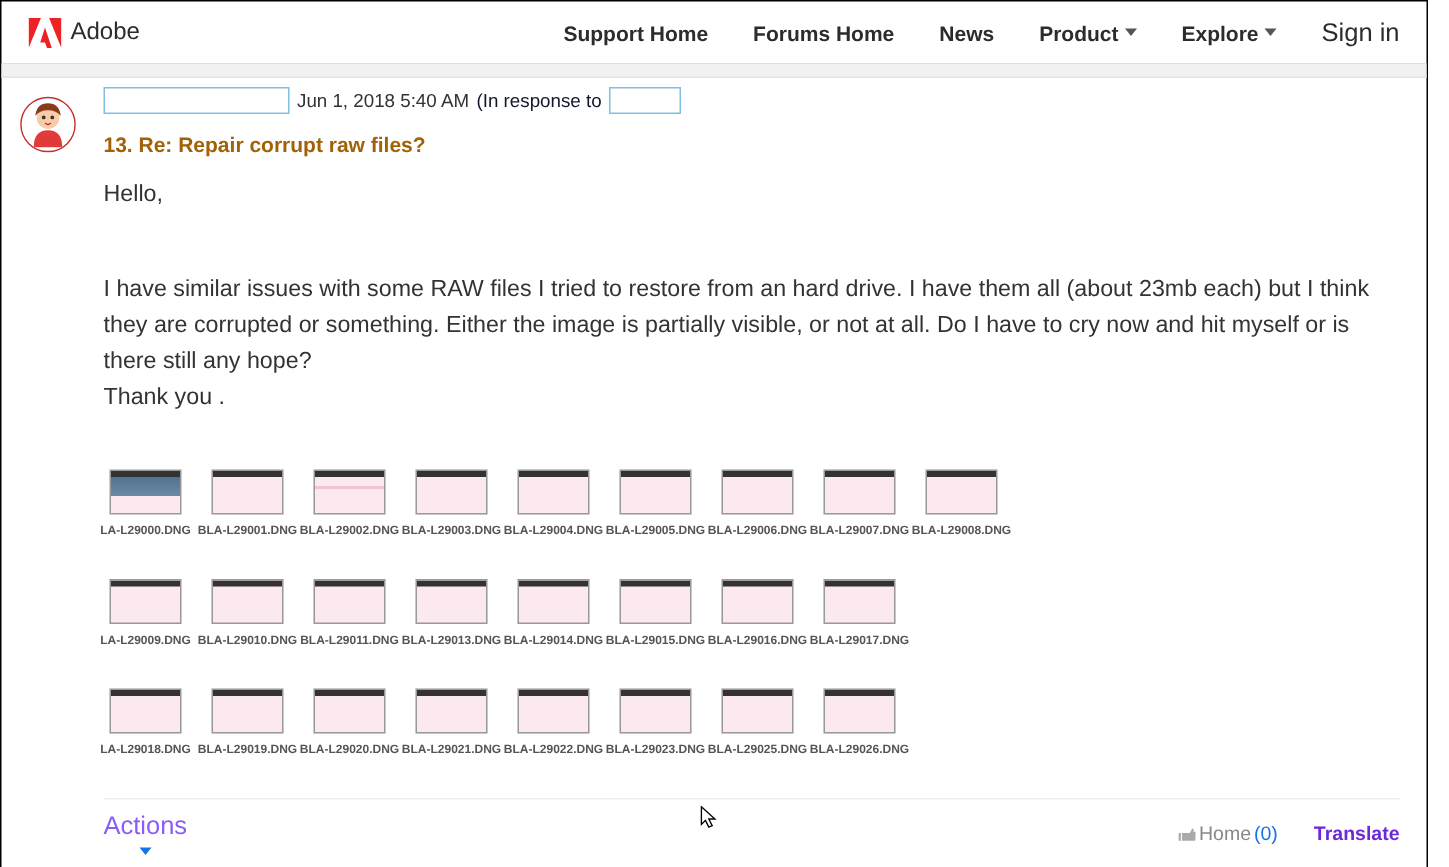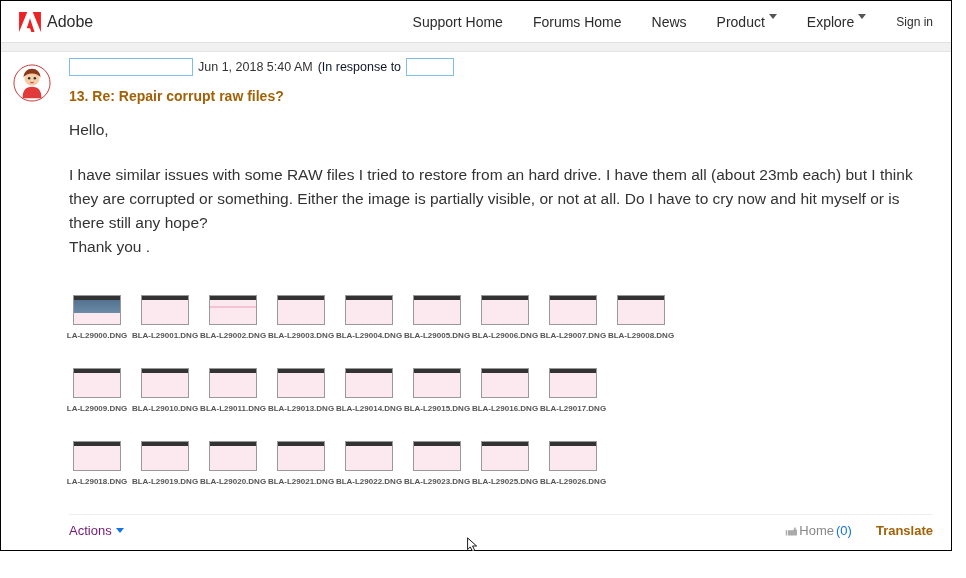--- a/index.html
+++ b/index.html
@@ -4,23 +4,23 @@
 <style>
 * { margin: 0; padding: 0; box-sizing: border-box; }
 body { font-family: Arial, Helvetica, sans-serif; font-size: 14px; color: #2c2c2c; background: #fff; width: 966px; }
 .container { border: 1px solid #000; width: 952px; }
 .topnav { display: flex; align-items: center; height: 42px; border-bottom: 1px solid #e0e0e0; padding: 0 18px; }
 .logo { display: flex; align-items: center; gap: 6px; }
 .logo-mark { width: 22px; height: 20px; }
 .logo-text { font-size: 16px; color: #2c2c2c; }
 .nav-spacer { flex: 1; }
 .nav-items { display: flex; align-items: center; gap: 30px; }
-.nav-item { font-size: 14px; font-weight: 400; cursor: pointer; display: flex; gap: 4px; }
+.nav-item { font-size: 14px; font-weight: 700; cursor: pointer; display: flex; align-items: center; gap: 4px; }
 .caret-down { width: 0; height: 0; border-left: 4px solid transparent; border-right: 4px solid transparent; border-top: 5px solid #555; }
-.signin { margin-left: 30px; font-size: 12px; cursor: pointer; }
+.signin { margin-left: 30px; font-size: 17px; cursor: pointer; }
 .gray-strip { background: #f1f1f1; height: 9px; border-bottom: 1px solid #e4e4e4; }
 .post { display: flex; padding: 6px 12px 12px 12px; }
 .avatar-col { width: 56px; padding-top: 6px; }
 .avatar { width: 38px; height: 38px; }
 .content-col { flex: 1; padding-right: 6px; }
 .meta-row { display: flex; align-items: center; gap: 5px; font-size: 13px; }
 .blank-box { border: 1px solid #7fbfe6; background: #fff; height: 18px; }
 .blank-author { width: 124px; }
 .blank-respondto { width: 48px; }
 .meta-date { color: #333; font-size: 12.5px; }
@@ -28,26 +28,26 @@
 .post-title { color: #a16207; font-weight: 600; font-size: 14px; margin-top: 12px; }
 .post-body { margin-top: 14px; color: #333; font-size: 15.5px; line-height: 1.55; }
 .post-body p { margin-bottom: 0; }
 .thumb-area { margin-top: 36px; }
 .thumb-row { display: flex; gap: 12px; margin-bottom: 28px; font-weight: bold; }
 .thumb-cell { width: 56px; display: flex; flex-direction: column; align-items: center; }
 .thumb-img { width: 48px; height: 30px; border: 1px solid #999; background: #fce8ef; margin-bottom: 6px; position: relative; overflow: hidden; }
 .thumb-img::before { content: ""; position: absolute; top: 0; left: 0; right: 0; height: 4px; background: #333; }
 .thumb-label { font-size: 8px; color: #555; white-space: nowrap; overflow: hidden; }
 .actions-row { display: flex; align-items: center; margin-top: 18px; border-top: 1px solid #eee; padding-top: 8px; }
-.actions-link { color: #701a75; font-size: 13px; cursor: pointer; display: flex; align-items: center; gap: 4px; }
+.actions-link { color: #8b5cf6; font-size: 17px; cursor: pointer; display: flex; align-items: center; gap: 4px; flex-direction: column; }
 .caret-down-blue { width: 0; height: 0; border-left: 4px solid transparent; border-right: 4px solid transparent; border-top: 5px solid #1473e6; }
 .actions-spacer { flex: 1; }
 .like-group { display: flex; align-items: center; gap: 2px; color: #888; font-size: 13px; cursor: pointer; }
 .like-count { color: #1473e6; }
-.translate-link { color: #a16207; font-size: 13px; font-weight: 600; margin-left: 24px; cursor: pointer; }
+.translate-link { color: #6d28d9; font-size: 13px; font-weight: 600; margin-left: 24px; cursor: pointer; }
 .thumbs-icon { width: 12px; height: 12px; fill: #aaa; }
 .cursor-pointer { position: absolute; left: 466px; top: 537px; width: 14px; height: 18px; pointer-events: none; }
 .outer { position: relative; }
 .thumb-special { background: linear-gradient(to bottom, #4a6a8a 0%, #6a8aa5 60%, #fce8ef 60%); }
 .thumb-stripe { background: #fce8ef; }
 .thumb-stripe::after { content:""; position:absolute; left:0; right:0; top:10px; height:2px; background:#f3c3d2; }
 </style>
 </head>
 <body>
 
@@ -103,21 +103,21 @@
         <div class="blank-box blank-author"></div>
         <span class="meta-date">Jun 1, 2018 5:40 AM</span>
         <span class="meta-inresp">(In response to</span>
         <div class="blank-box blank-respondto"></div>
       </div>
 
       <div class="post-title">13. Re: Repair corrupt raw files?</div>
 
       <div class="post-body">
         <p>Hello,</p>
-        <p style="margin-top:21px">I have similar issues with some RAW files I tried to restore from an hard drive. I have them all (about 23mb each) but I think they are corrupted or something. Either the image is partially visible, or not at all. Do I have to cry now and hit myself or is there still any hope?</p>
+        <p style="margin-top:39px">I have similar issues with some RAW files I tried to restore from an hard drive. I have them all (about 23mb each) but I think they are corrupted or something. Either the image is partially visible, or not at all. Do I have to cry now and hit myself or is there still any hope?</p>
         <p>Thank you .</p>
       </div>
 
       <div class="thumb-area">
         <div class="thumb-row">
               <div class="thumb-cell">
                 <div class="thumb-img thumb-special"></div>
                 <div class="thumb-label">LA-L29000.DNG</div>
               </div>
               <div class="thumb-cell">

